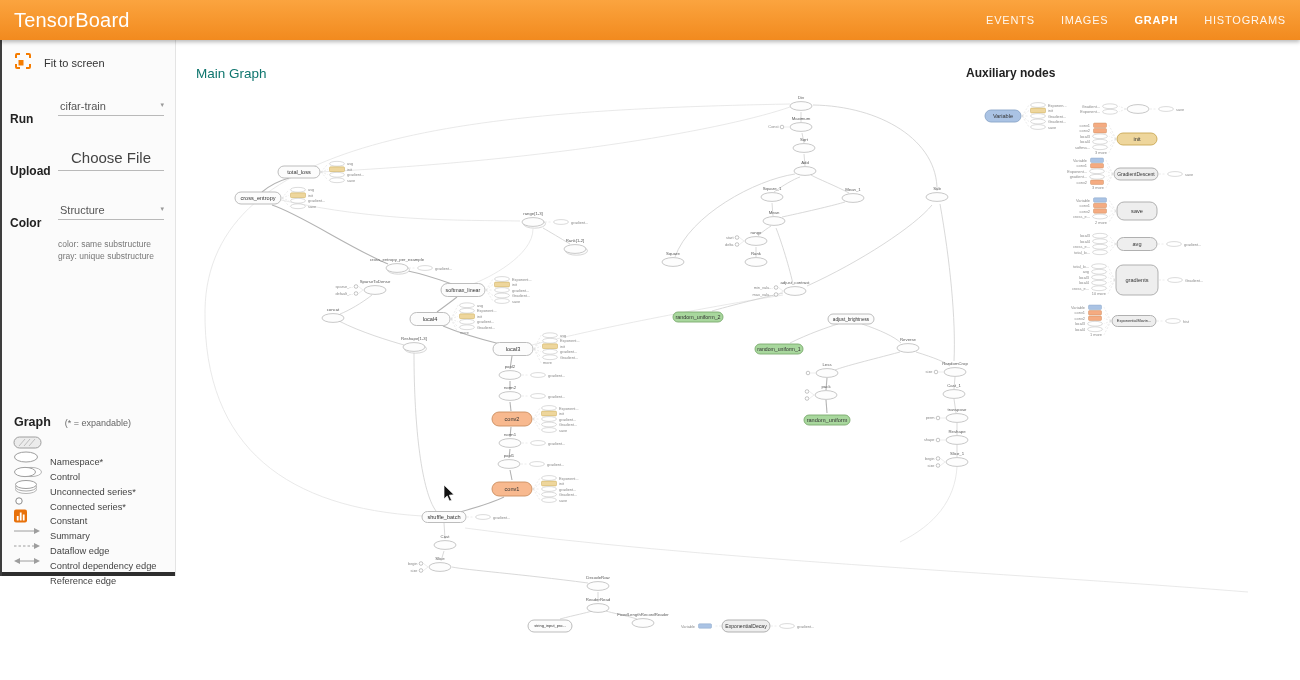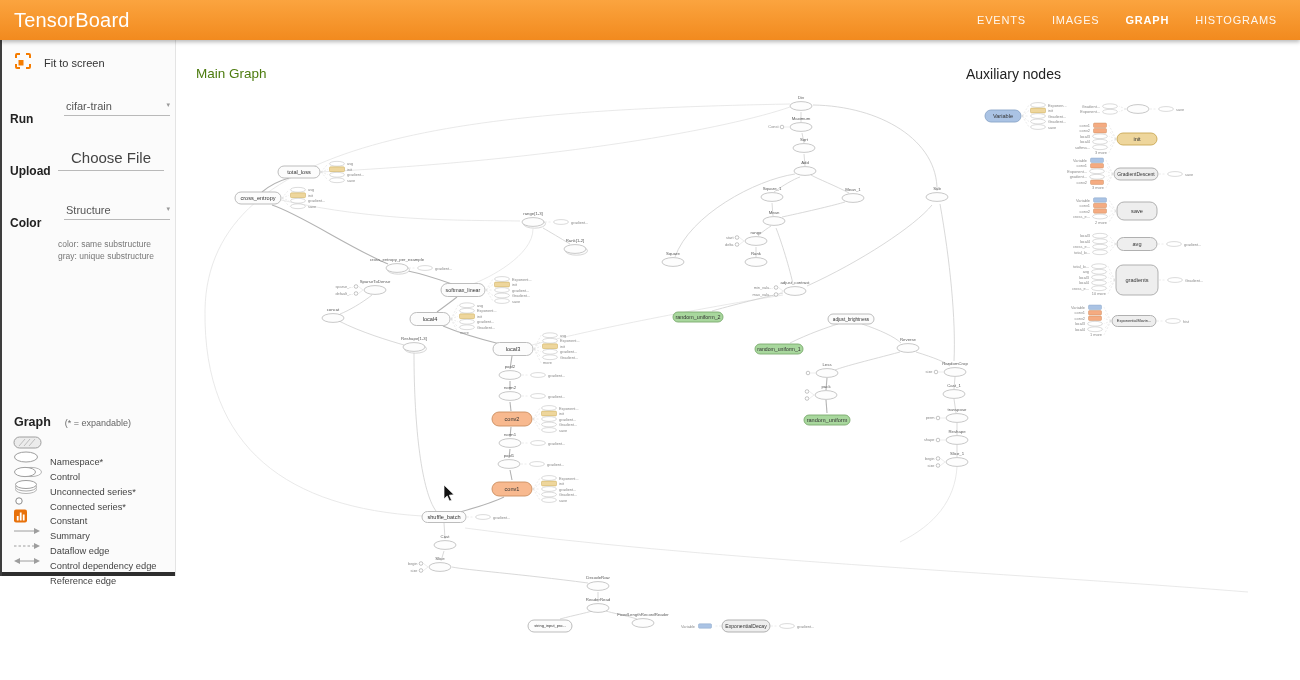--- a/index.html
+++ b/index.html
@@ -2,47 +2,47 @@
 <html><head>
 <meta charset="utf-8">
 <style>
   * { margin:0; padding:0; box-sizing:border-box; }
   html,body { width:1300px; height:680px; overflow:hidden; font-family:"Liberation Sans", sans-serif; background:#fff; }
   
   .header { position:absolute; left:0; top:0; width:1300px; height:40px;
     background:linear-gradient(180deg,#fba43f 0%,#f28a1e 100%);
     display:flex; align-items:center; box-shadow:0 2px 4px rgba(0,0,0,.28); z-index:10; }
   .header .title { color:#fff; font-size:20px; font-weight:500; margin-left:14px; letter-spacing:.2px; }
-  .header .nav { margin-left:auto; margin-right:23px; display:flex; gap:26px; }
+  .header .nav { margin-left:auto; margin-right:14px; display:flex; gap:26px; }
   .header .nav span { color:#fff; font-size:11px; font-weight:500; letter-spacing:.8px; opacity:.92; cursor:pointer; }
   .header .nav span.active { font-weight:700; opacity:1; }
   
   .sidebar { position:absolute; left:0; top:40px; width:176px; height:536px;
     background:#fbfbfb; border-right:1px solid #e4e4e4; border-left:2px solid #3e3e3e; z-index:5; }
   .sidebar:after { content:""; position:absolute; left:0; bottom:0; width:100%; height:4px; background:#2e2e2e; }
   .fit-row { display:flex; align-items:center; gap:12px; padding:12px 0 0 12px; }
   .fit-row .fit-label { font-size:11px; color:#333; }
   .ctl-row { display:flex; align-items:center; margin:14px 0 0 8px; }
   .ctl-label { font-size:12px; font-weight:700; color:#222; width:48px;margin-top:24px; }
   .select-box { width:106px; border-bottom:1px solid #b9b9b9; font-size:11px; color:#555;
-    padding:2px 2px 3px 2px; position:relative; cursor:pointer;margin-left:6px; }
+    padding:2px 2px 3px 2px; position:relative; cursor:pointer; }
   .select-box .caret { position:absolute; right:0; top:3px; font-size:7px; color:#999; }
   .upload-btn { width:106px; border-bottom:1px solid #b9b9b9; font-size:15px; color:#444;
     text-align:center; padding:2px 0 4px 0; cursor:pointer; }
   .color-notes { margin:8px 0 0 56px; font-size:8.5px; color:#777; line-height:1.45; }
   .legend { position:absolute; left:0; bottom:8px; width:176px; }
   .legend-title-row { display:flex; align-items:baseline; gap:14px; margin:0 0 6px 12px; }
   .legend-title { font-size:12.5px; font-weight:700; color:#222; }
   .legend-note { font-size:9px; color:#666; }
   .legend-item { display:flex; align-items:center; height:14.8px; margin-left:10px; }
   .legend-item .ic { width:38px; display:flex; justify-content:flex-start; }
   .legend-item .lb { font-size:9.3px; color:#444;margin-top:40px; }
   
-  .main-title { position:absolute; left:196px; top:66px; font-size:13.5px; font-weight:500; color:#4d7c0f; z-index:3; }
-  .aux-title  { position:absolute; left:966px; top:66px; font-size:14px; font-weight:400; color:#222; z-index:3; }
+  .main-title { position:absolute; left:196px; top:66px; font-size:13.5px; font-weight:500; color:#0f766e; z-index:3; }
+  .aux-title  { position:absolute; left:966px; top:66px; font-size:12px; font-weight:700; color:#222; z-index:3; }
   #gsvg { position:absolute; left:176px; top:40px; z-index:1; }
 </style>
 </head>
 <body>
 
 <div class="header">
   <div class="title">TensorBoard</div>
   <div class="nav">
     <span>EVENTS</span>
     <span>IMAGES</span>

